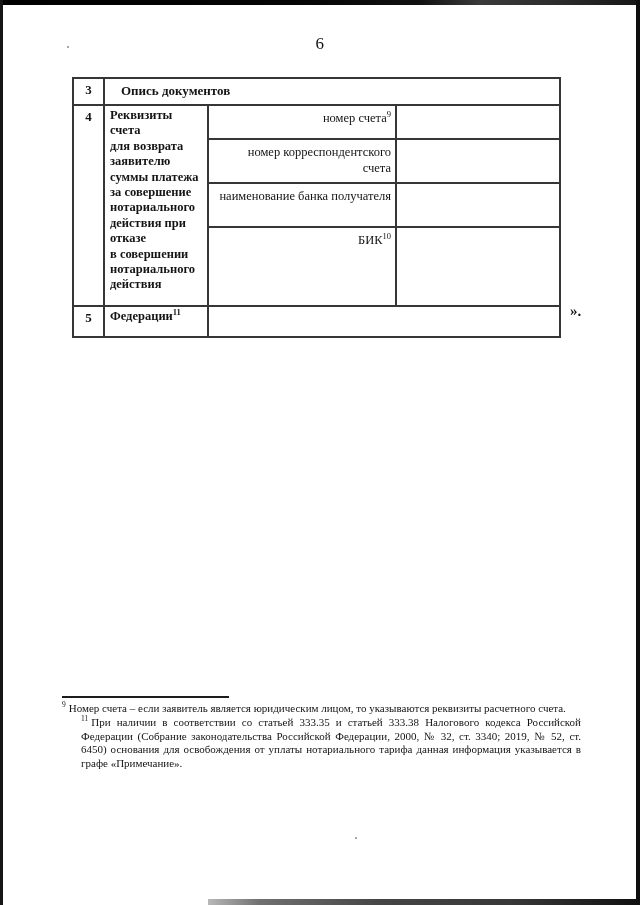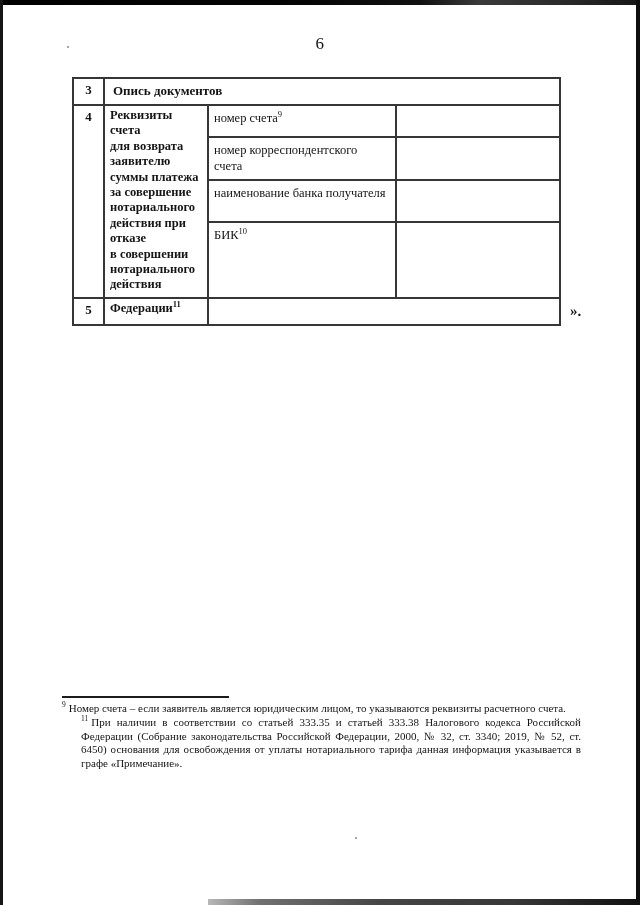--- a/index.html
+++ b/index.html
@@ -36,27 +36,27 @@
     width: 487px;
     font-size: 12.5px;
   }
   table.form td {
     border: 2px solid #363636;
     vertical-align: top;
     overflow: hidden;
   }
   td.num { width: 27px; text-align: center; font-weight: bold; padding-top: 3px; font-size: 13px; }
   td.label-cell {
-    width: 100px; font-weight: bold; padding: 2px 2px 4px 5px;
+    width: 100px; font-weight: bold; padding: 2px 2px 12px 5px;
     white-space: pre-line; line-height: 15.4px; font-size: 12.5px;
   }
-  td.title-cell { font-weight: bold; padding: 4px 4px 0 8px; font-size: 13px; }
+  td.title-cell { font-weight: bold; padding: 4px 4px 0 16px; font-size: 13px; }
   td.field-cell {
     width: 184px; padding: 4px 4px 0 5px;
-    white-space: pre-line; line-height: 16px;
+    white-space: pre-line; line-height: 16px; text-align: right;
   }
   td.value-cell { width: 160px; }
   sup.cell-sup { font-size: 8.5px; line-height: 0; }
 
   .closing-mark {
     position: absolute; left: 570px; top: 303px;
     font-size: 15px; font-weight: 600;
   }
 
   .footnotes { position: absolute; left: 62px; top: 696px; width: 519px; }

